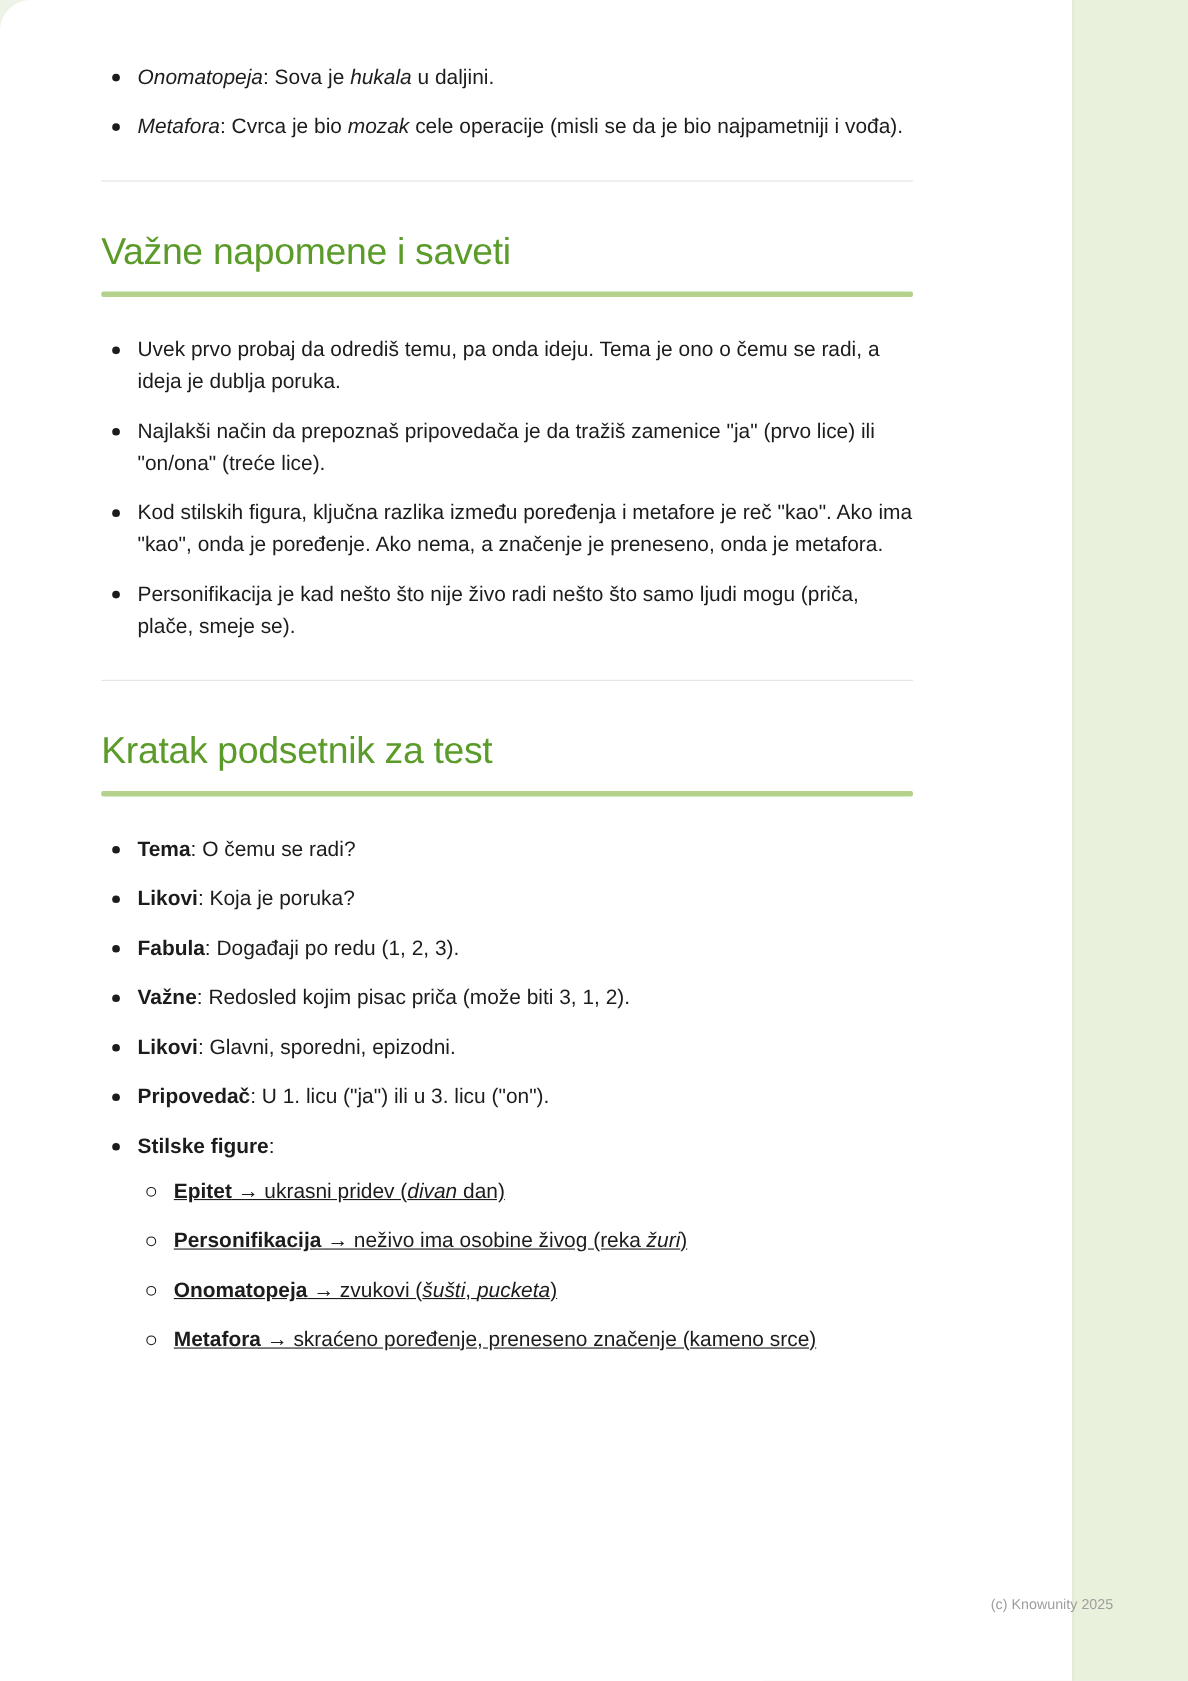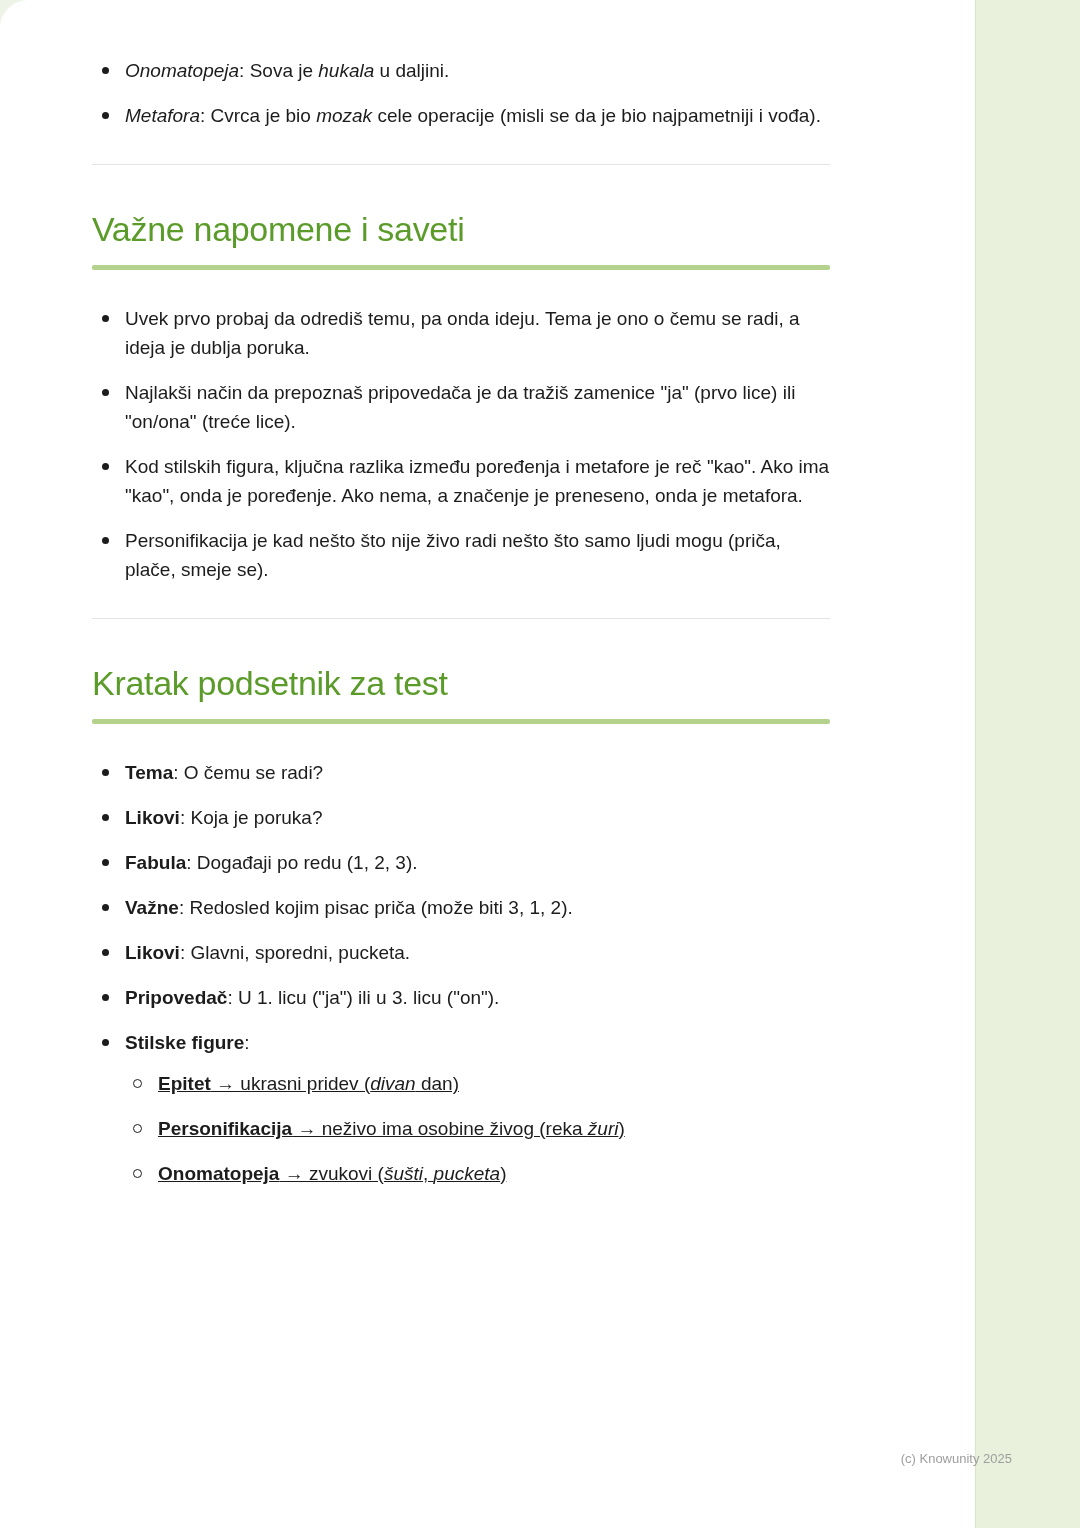--- a/index.html
+++ b/index.html
@@ -134,28 +134,29 @@
     <hr class="divider">
 
     <h1 class="section-title">Kratak podsetnik za test</h1>
     <div class="title-underline"></div>
 
     <ul class="bullet-list">
       <li><span class="seg-b">Tema</span><span>: O čemu se radi?</span></li>
       <li><span class="seg-b">Likovi</span><span>: Koja je poruka?</span></li>
       <li><span class="seg-b">Fabula</span><span>: Događaji po redu (1, 2, 3).</span></li>
       <li><span class="seg-b">Važne</span><span>: Redosled kojim pisac priča (može biti 3, 1, 2).</span></li>
-      <li><span class="seg-b">Likovi</span><span>: Glavni, sporedni, pucketa.</span></li>
+      <li><span class="seg-b">Likovi</span><span>: Glavni, sporedni, epizodni.</span></li>
       <li><span class="seg-b">Pripovedač</span><span>: U 1. licu ("ja") ili u 3. licu ("on").</span></li>
       <li>
         <span><span class="seg-b">Stilske figure</span><span>:</span></span>
         <ul class="sub-list">
           <li><span class="seg-b">Epitet</span><span> → ukrasni pridev (</span><span class="seg-i">divan</span><span> dan)</span></li>
           <li><span class="seg-b">Personifikacija</span><span> → neživo ima osobine živog (reka </span><span class="seg-i">žuri</span><span>)</span></li>
           <li><span class="seg-b">Onomatopeja</span><span> → zvukovi (</span><span class="seg-i">šušti</span><span>, </span><span class="seg-i">pucketa</span><span>)</span></li>
+          <li><span class="seg-b">Metafora</span><span> → skraćeno poređenje, preneseno značenje (kameno srce)</span></li>
         </ul>
       </li>
     </ul>
 
   </div>
 </div>
 
 <div class="footer">(c) Knowunity 2025</div>
 
 </body></html>

